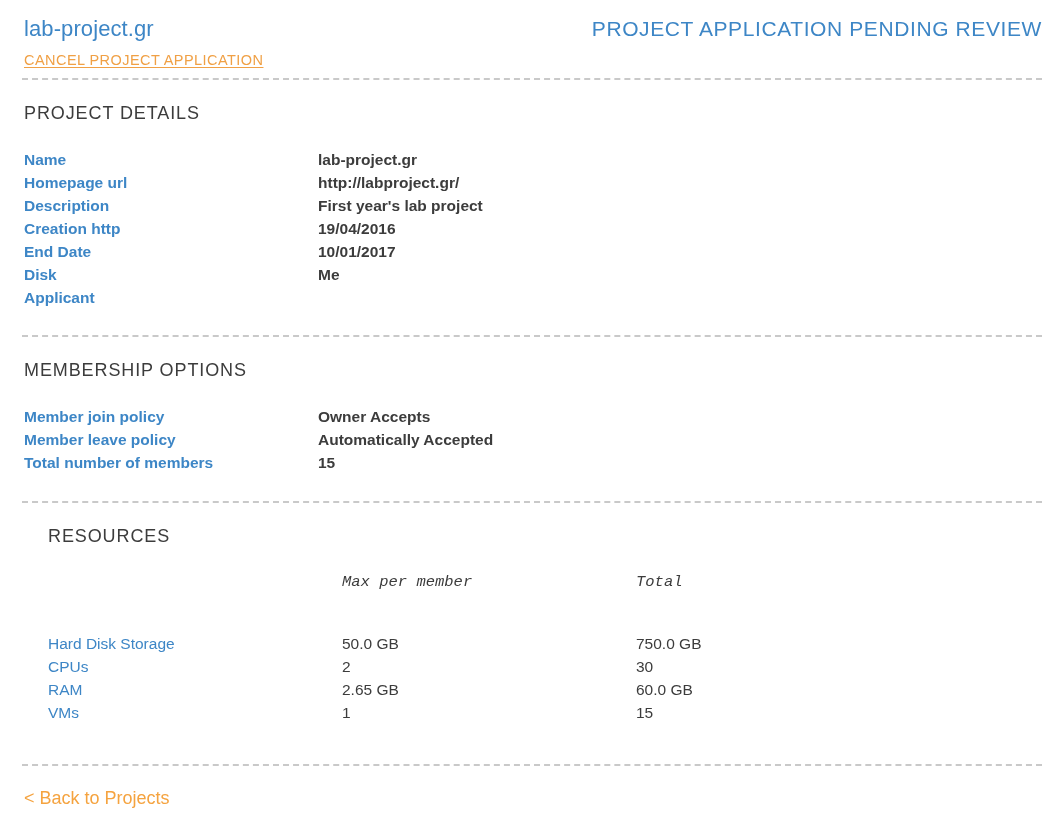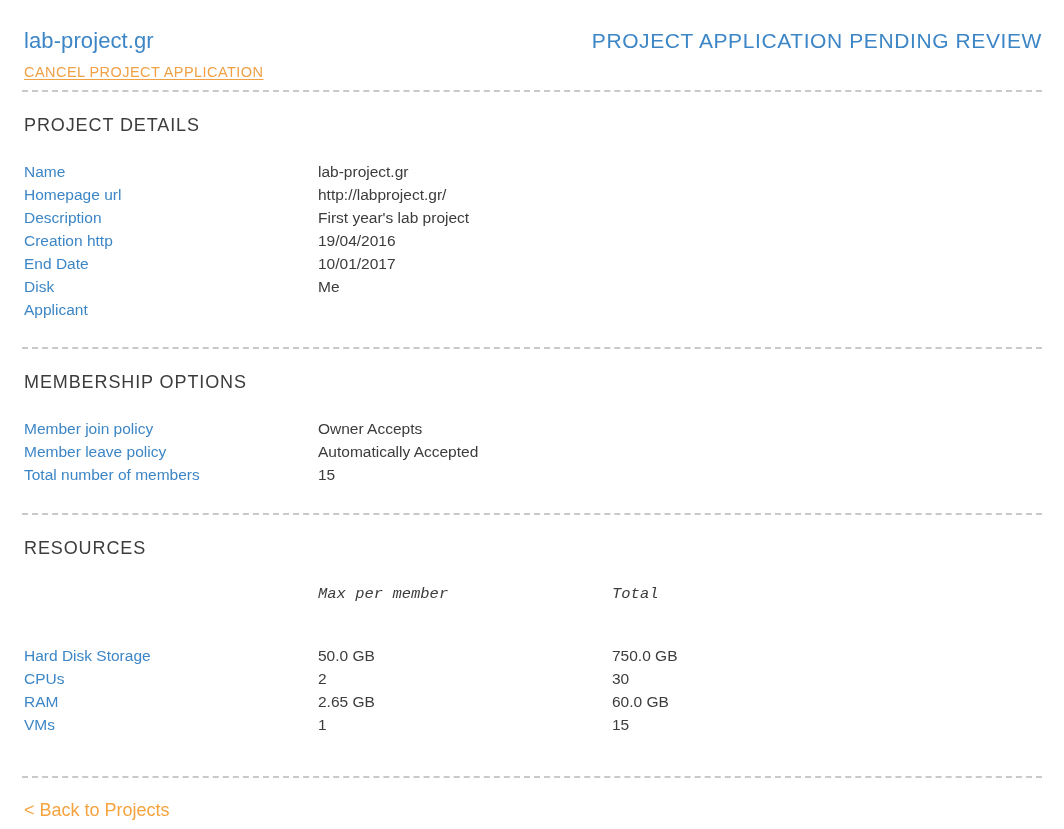--- a/index.html
+++ b/index.html
@@ -12,21 +12,21 @@
     height: 829px;
     font-family: "Liberation Sans", sans-serif;
     color: #333333;
     overflow: hidden;
   }
   .page {
     position: relative;
     width: 1064px;
     height: 702px;
     box-sizing: border-box;
-    padding: 12px 22px;
+    padding: 0 22px;
   }
 
   
   .header {
     position: relative;
     height: 78px;
     padding-top: 14px;
     box-sizing: border-box;
   }
   .project-title {
@@ -77,20 +77,21 @@
   .section-title {
     font-size: 18px;
     color: #3c3c3c;
     letter-spacing: 0.9px;
     font-weight: 400;
     margin: 0 0 24px 2px;
     line-height: 22px;
   }
   .rows {
     margin: 0 0 0 2px;
+    font-weight: bold;
   }
   .row {
     display: flex;
     align-items: baseline;
     line-height: 23px;
     font-size: 15.5px;
   }
   .row .label {
     width: 294px;
     flex: 0 0 294px;
@@ -145,21 +146,21 @@
     margin-left: 2px;
     font-size: 18px;
     color: #f5a33f;
     text-decoration: none;
     cursor: pointer;
     line-height: 22px;
   }
 
   .mb-details { margin-bottom: 26px; }
   .mb-member  { margin-bottom: 27px; }
-  .mb-res     { margin-bottom: 26px; }
+  .mb-res     { margin-bottom: 26px; margin-left: 24px; }
 </style>
 </head>
 <body>
 
 <div class="page">
 
   <div class="header">
     <div class="project-title">lab-project.gr</div>
     <div class="status-text">PROJECT APPLICATION PENDING REVIEW</div>
     <a class="cancel-link">CANCEL PROJECT APPLICATION</a>

